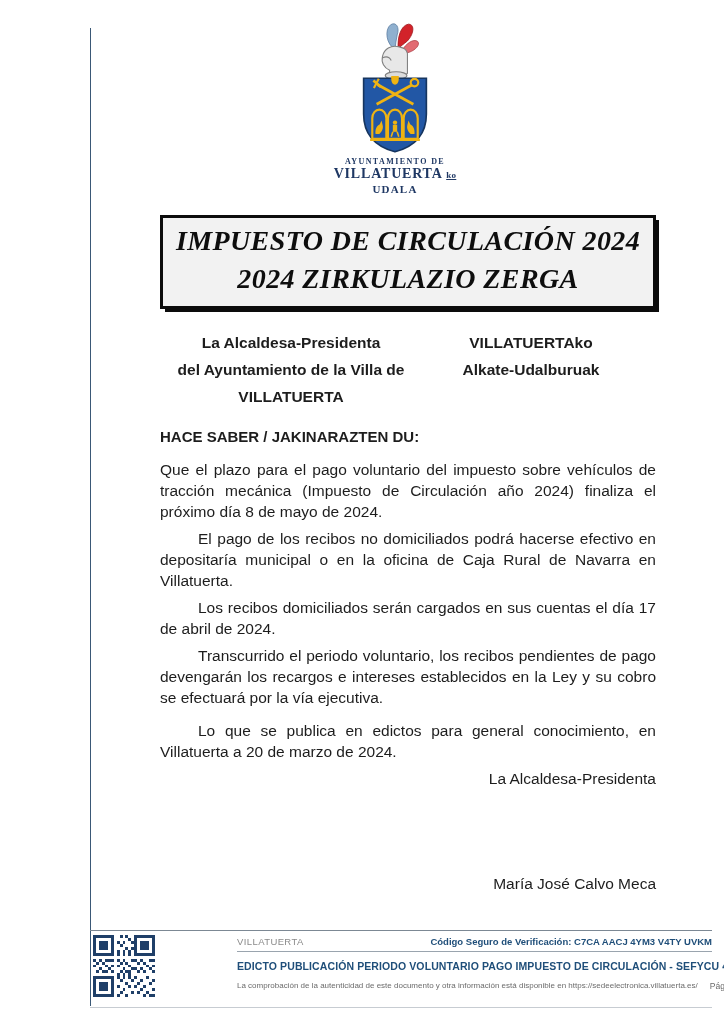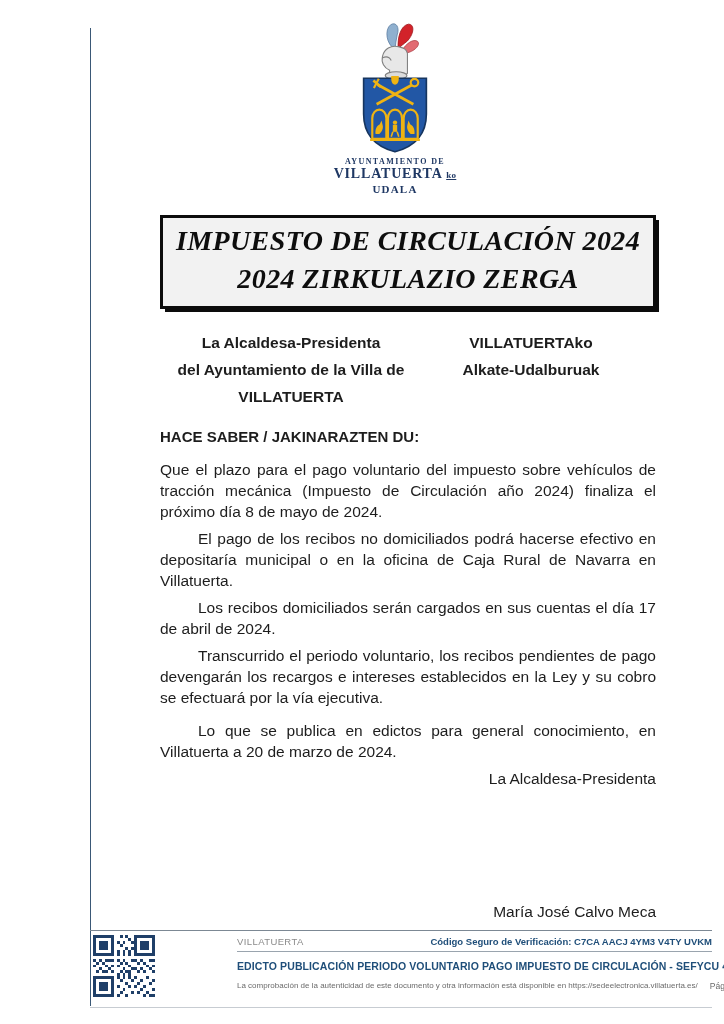--- a/index.html
+++ b/index.html
@@ -31,21 +31,21 @@
   .issuer-left{width:262px;}
   .issuer-right{width:150px;margin-right:50px;}
 
   .proclamation{font-weight:bold;font-size:15px;line-height:21px;margin-top:16px;}
 
   .body-par{font-size:15.5px;line-height:21px;text-align:justify;margin:0 0 6px 0;}
   .indent{text-indent:38px;}
   .gap-top{margin-top:12px;}
 
   .sig-role{text-align:right;font-size:15.5px;line-height:21px;margin-top:2px;}
-  .sig-name{text-align:right;font-size:15.5px;line-height:21px;margin-top:112px;}
+  .sig-name{text-align:right;font-size:15.5px;line-height:21px;margin-top:84px;}
 
   
   .footer{position:absolute;left:90px;top:930px;width:622px;height:76px;
           border-top:1.4px solid #7c8894;border-bottom:1px solid #c7ccd2;}
   .qr{position:absolute;left:3px;top:4px;}
   .footer-col{margin-left:147px;padding-top:5px;}
   .f-row1{display:flex;justify-content:space-between;align-items:baseline;
           border-bottom:1px solid #9aa4ae;padding-bottom:4px;}
   .f-muni{color:#8a8a8a;font-size:9.5px;letter-spacing:0.4px;}
   .f-csv{color:#1f4e79;font-weight:bold;font-size:9.5px;}

